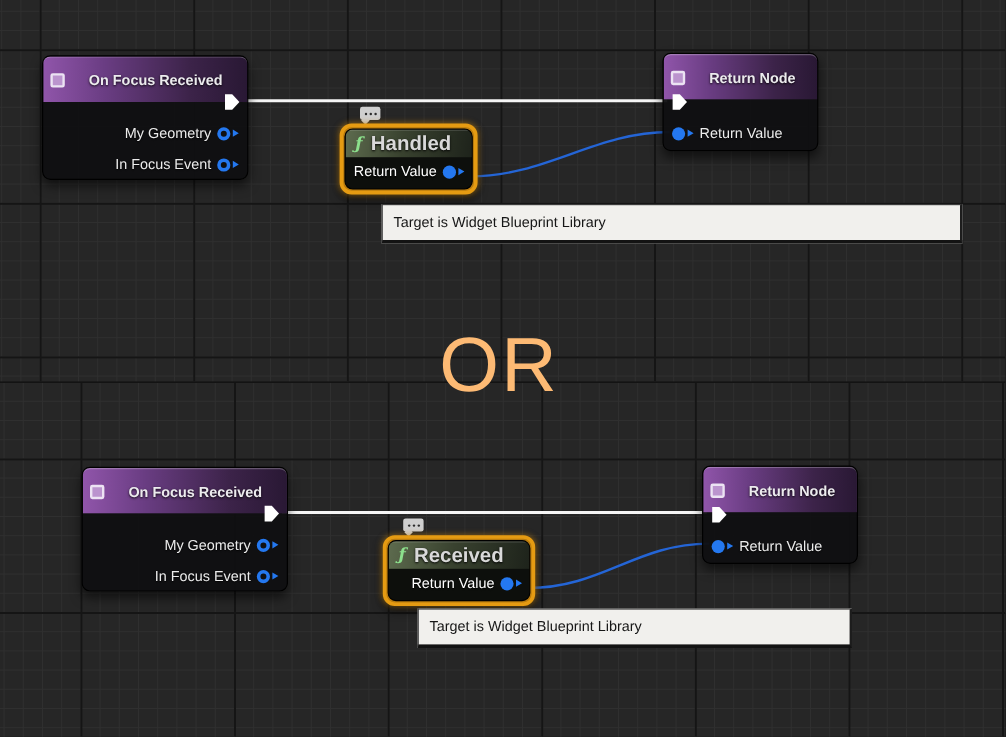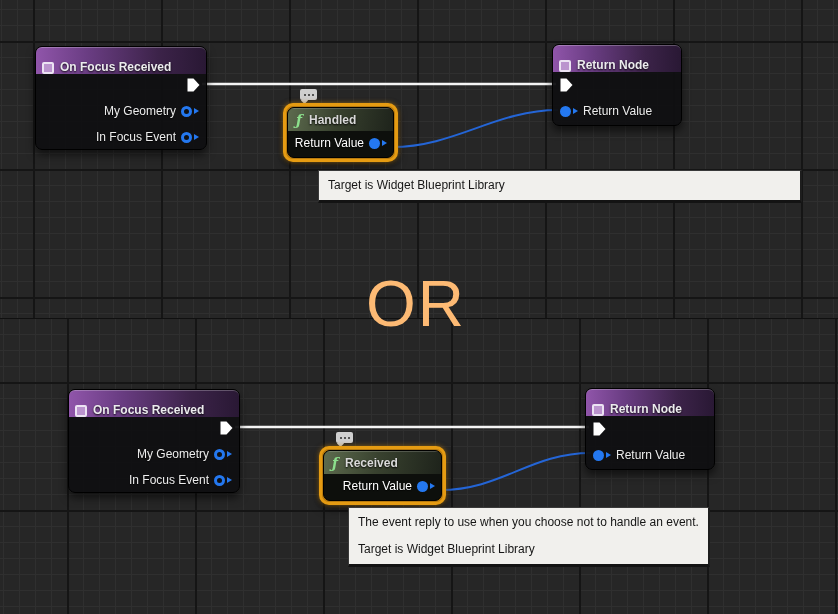--- a/index.html
+++ b/index.html
@@ -18,43 +18,43 @@
     background-size:128px 128px,128px 128px,16px 16px,16px 16px;
   }
   .grid-top{top:0;height:318px;background-position:0 41px,33px 0,0 9px,1px 0;}
   .grid-bottom{top:318px;height:296px;border-top:1px solid #101010;
     background-position:0 63px,67px 0,0 15px,3px 0;}
   
   .wires{position:absolute;left:0;top:0;pointer-events:none;}
   
   .bp-node{position:absolute;background:rgba(16,16,18,0.96);border:1px solid #000;
     border-radius:7px;box-shadow:0 5px 9px rgba(0,0,0,.55);}
-  .node-header{height:27px;border-radius:6px 6px 0 0;display:flex;align-items:flex-end;
-    gap:6px;padding:0 10px 0 6px;border-top:1px solid rgba(255,255,255,.25);}
+  .node-header{height:38px;border-radius:6px 6px 0 0;display:flex;align-items:center;
+    gap:20px;padding:0 10px 0 6px;border-top:1px solid rgba(255,255,255,.25);}
   .header-purple{background:linear-gradient(90deg,#9055aa 0%,#6a3d83 30%,#3c2349 72%,#291834 100%);}
   .node-icon{width:12px;height:12px;background:#bb94ce;border:2px solid #ece3f3;border-radius:2px;flex:0 0 auto;}
   .node-title{font-weight:bold;font-size:12px;color:#ecebee;text-shadow:0 1px 2px rgba(0,0,0,.9);white-space:nowrap;}
   .exec-pin{position:absolute;width:15px;height:16px;}
   .pin-row{position:absolute;display:flex;align-items:center;gap:5px;height:16px;
     color:#ececec;font-size:12px;white-space:nowrap;text-shadow:0 1px 1px rgba(0,0,0,.8);text-align:center;}
   .pin-circle{width:11px;height:11px;border-radius:50%;flex:0 0 auto;}
   .pin-hollow{border:3px solid #2478f0;background:transparent;}
   .pin-filled{background:#2478f0;}
   .pin-arrow{width:0;height:0;border-left:5px solid #2478f0;border-top:3px solid transparent;
     border-bottom:3px solid transparent;margin-left:-3px;flex:0 0 auto;}
   
   .selected-wrap{position:absolute;border:3px solid #e59b12;border-radius:10px;background:#b87b0e;
     box-shadow:0 0 5px rgba(229,155,18,.55),0 4px 8px rgba(0,0,0,.6);padding:1px;}
   .fn-node{background:#0d0f0c;border-radius:7px;overflow:hidden;border:1px solid #000;}
   .fn-header{height:23px;display:flex;align-items:center;gap:7px;padding:0 10px 0 8px;
     background:linear-gradient(100deg,#5d6b4e 0%,#39422f 45%,#1e231b 100%);
     border-top:1px solid rgba(255,255,255,.18);}
   .f-glyph{color:#8ce08c;font-family:"DejaVu Serif",serif;font-style:italic;font-weight:bold;
     font-size:14px;line-height:1;}
-  .fn-title{color:#d9d9d9;font-weight:bold;font-size:12px;text-shadow:0 1px 2px #000;white-space:nowrap;}
+  .fn-title{color:#d9d9d9;font-weight:bold;font-size:17px;text-shadow:0 1px 2px #000;white-space:nowrap;}
   .fn-body{display:flex;justify-content:flex-end;align-items:center;gap:5px;
     padding:5px 6px 7px 10px;color:#fff;font-size:12px;white-space:nowrap;
     text-shadow:0 1px 1px rgba(0,0,0,.8);}
   
   .comment-bubble{position:absolute;width:17px;height:11px;background:#cfcfcf;border-radius:2px;
     display:flex;align-items:center;justify-content:center;gap:2px;}
   .comment-bubble::after{content:"";position:absolute;left:2px;bottom:-3px;width:5px;height:5px;
     background:#cfcfcf;transform:rotate(45deg);}
   .comment-bubble i{width:2px;height:2px;background:#2b2b2b;border-radius:50%;}
   
@@ -191,16 +191,15 @@
       <path d="M1.5 1.5 h6 l6 6.5 -6 6.5 h-6 z" fill="#ffffff"></path>
     </svg>
     <div class="pin-row" style="top:58px;left:7px">
       <span class="pin-circle pin-filled"></span>
       <span class="pin-arrow"></span>
       <span>Return Value</span>
     </div>
   </div>
 
   <div class="tooltip" style="left:348px;top:507px;width:362px">
-    <p>The event reply to use when you choose not to handle an event.</p>
     <p>Target is Widget Blueprint Library</p>
   </div>
 </div>
 
 </body></html>

